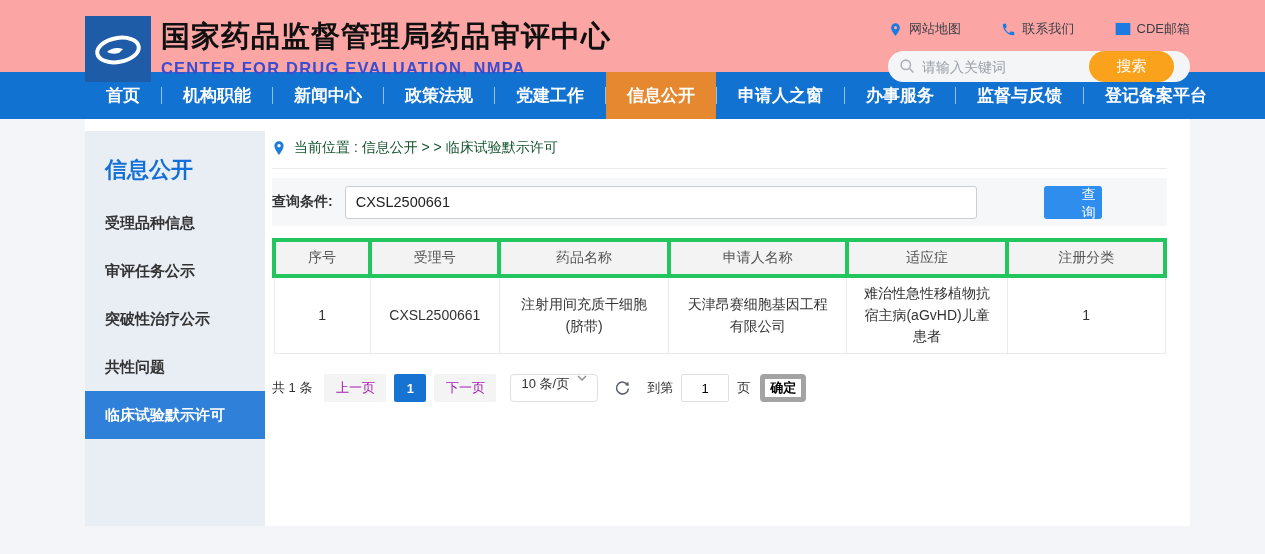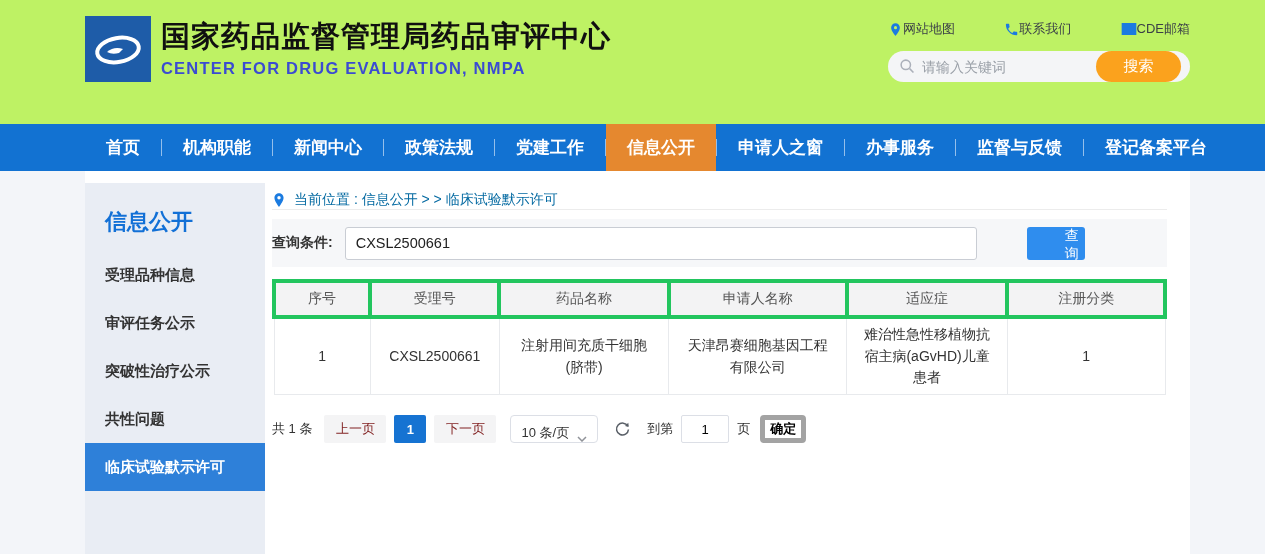--- a/index.html
+++ b/index.html
@@ -1,69 +1,69 @@
 <!DOCTYPE html>
 <html><head>
 <meta charset="utf-8">
 <style>
   * { margin:0; padding:0; box-sizing:border-box; }
   html,body { width:1265px; height:554px; overflow:hidden; }
   body { background:#F3F5F9; font-family:"Liberation Sans","DejaVu Sans",sans-serif; color:#333; }
 
   
-  .site-header { height:124px; background:#bef264; position:relative; }
+  .site-header { height:72px; background:#fca5a5; position:relative; }
   .header-inner { width:1105px; margin-left:85px; height:100%; position:relative; }
   .brand { display:flex; align-items:center; padding-top:16px; }
   .logo-box { width:66px; height:66px; background:#1E5CA8; flex:0 0 auto; display:flex; align-items:center; justify-content:center; }
   .brand-text { margin-left:10px; }
   .brand-title { font-size:29px; font-weight:bold; color:#101010; letter-spacing:1px; line-height:1.15; }
   .brand-sub { font-size:16.5px; font-weight:bold; color:#3B4CD1; letter-spacing:1.2px; margin-top:5px; }
 
   .header-right { position:absolute; right:0; top:20px; width:302px; }
   .quick-links { display:flex; justify-content:space-between; align-items:center; font-size:13px; color:#3A3F47; }
-  .quick-link { display:flex; align-items:center; cursor:pointer; }
+  .quick-link { display:flex; align-items:center; gap:6px; cursor:pointer; }
   .search-row { margin-top:13px; position:relative; width:302px; height:31px; }
   .search-pill { width:100%; height:31px; background:#F4F5F7; border:none; border-radius:16px; padding:0 95px 0 34px; font-size:14px; color:#555; outline:none; font-family:inherit; }
   .search-pill::placeholder { color:#9AA0A8; }
   .search-mag { position:absolute; left:11px; top:7px; }
-  .search-btn { position:absolute; right:9px; top:0; width:85px; height:31px; background:#FBA21D; border:none; border-radius:16px; color:#fff; font-size:15px; cursor:pointer; font-family:inherit; }
+  .search-btn { position:absolute; right:16px; top:0; width:85px; height:31px; background:#FBA21D; border:none; border-radius:16px; color:#fff; font-size:15px; cursor:pointer; font-family:inherit; }
 
   
   .nav { height:47px; background:#1272D2; display:flex; align-items:center; padding-left:85px; }
   .nav-item { color:#fff; font-size:17px; font-weight:bold; padding:0 21px; height:47px; line-height:47px; cursor:pointer; white-space:nowrap; }
   .nav-item.active { background:#E5882F; }
   .nav-sep { width:1px; height:17px; background:rgba(255,255,255,0.55); flex:0 0 auto; }
 
   
   .page-body { display:flex; width:1105px; margin-left:85px; background:#fff; height:407px; }
 
   
   .sidebar { width:180px; flex:0 0 auto; background:#E9EDF4; margin-top:12px; }
   .sidebar-title { color:#1270D6; font-size:22px; font-weight:bold; padding:24px 0 14px 20px; }
   .side-item { font-size:15px; color:#333; padding:14.5px 0 14.5px 20px; cursor:pointer;font-weight:bold; }
   .side-item.active { background:#2E80D9; color:#fff; }
 
   
   .main { flex:1; padding:20px 23px 0 7px; }
-  .breadcrumb { display:flex; align-items:center; gap:8px; font-size:14px; color:#0369a1; border-bottom:1px solid #ECECEC; }
+  .breadcrumb { display:flex; align-items:center; gap:8px; font-size:14px; color:#14532d; padding-bottom:11px; border-bottom:1px solid #ECECEC; }
 
   .query-bar { margin-top:9px; background:#F6F7F9; height:48px; display:flex; align-items:center; }
   .query-label { font-size:14px; font-weight:bold; color:#333; white-space:nowrap; }
   .query-input { margin-left:12px; width:632px; height:33px; border:1px solid #C9CDD4; border-radius:3px; padding:0 10px; font-size:14.5px; color:#222; outline:none; background:#fff; font-family:inherit; }
-  .query-btn { margin-left:50px; width:58px; height:33px; background:#2F8DEE; color:#fff; border:none; border-radius:3px; font-size:14px; cursor:pointer; font-family:Liberation Sans, sans-serif;padding-left:32px; }
+  .query-btn { margin-left:67px; width:58px; height:33px; background:#2F8DEE; color:#fff; border:none; border-radius:3px; font-size:14px; cursor:pointer; font-family:Liberation Sans, sans-serif;padding-left:32px; }
 
   table.results { margin-top:12px; width:100%; border-collapse:collapse; table-layout:fixed; }
   table.results th { background:#F3F3F4; font-weight:normal; color:#555; font-size:14px; height:36px; border:4px solid #22c55e; text-align:center; }
   table.results td { height:51px; text-align:center; font-size:14px; color:#333; border:1px solid #E8EAED; padding:5px 16px; line-height:1.55; background:#fff; }
 
   .pagination { margin-top:20px; display:flex; align-items:center; font-size:13px; color:#333; }
   .pg-total { margin-right:12px; white-space:nowrap; }
-  .pg-btn { width:62px; height:28px; background:#F4F4F5; color:#7f1d1d; border:none; border-radius:2px; font-size:13px; cursor:default; font-family:inherit; }
+  .pg-btn { width:62px; height:28px; background:#F4F4F5; color:#a21caf; border:none; border-radius:2px; font-size:13px; cursor:default; font-family:inherit; }
   .pg-current { width:32px; height:28px; background:#1673D2; color:#fff; border:none; border-radius:2px; font-size:13px; font-weight:bold; margin:0 8px; cursor:pointer; font-family:inherit; }
-  .pg-size { height:28px; border:1px solid #DCDFE6; border-radius:4px; padding:0 10px; display:flex; align-items:flex-end; gap:8px; background:#fff; margin-left:14px; cursor:pointer; }
+  .pg-size { height:28px; border:1px solid #DCDFE6; border-radius:4px; padding:0 10px; display:flex; align-items:flex-start; gap:8px; background:#fff; margin-left:14px; cursor:pointer; }
   .pg-refresh { margin-left:16px; display:flex; align-items:center; cursor:pointer; }
   .pg-goto-label { margin-left:16px; white-space:nowrap; }
   .pg-goto-input { margin-left:8px; width:48px; height:28px; border:1px solid #DCDFE6; border-radius:2px; text-align:center; font-size:13px; outline:none; font-family:inherit; }
   .pg-goto-suffix { margin-left:8px; }
   .pg-confirm { margin-left:10px; width:46px; height:28px; border:5px solid #a3a3a3; border-radius:4px; background:#fff; font-weight:bold; font-size:13px; cursor:pointer; font-family:inherit; }
 </style>
 </head>
 <body>
 
 <div class="site-header">

